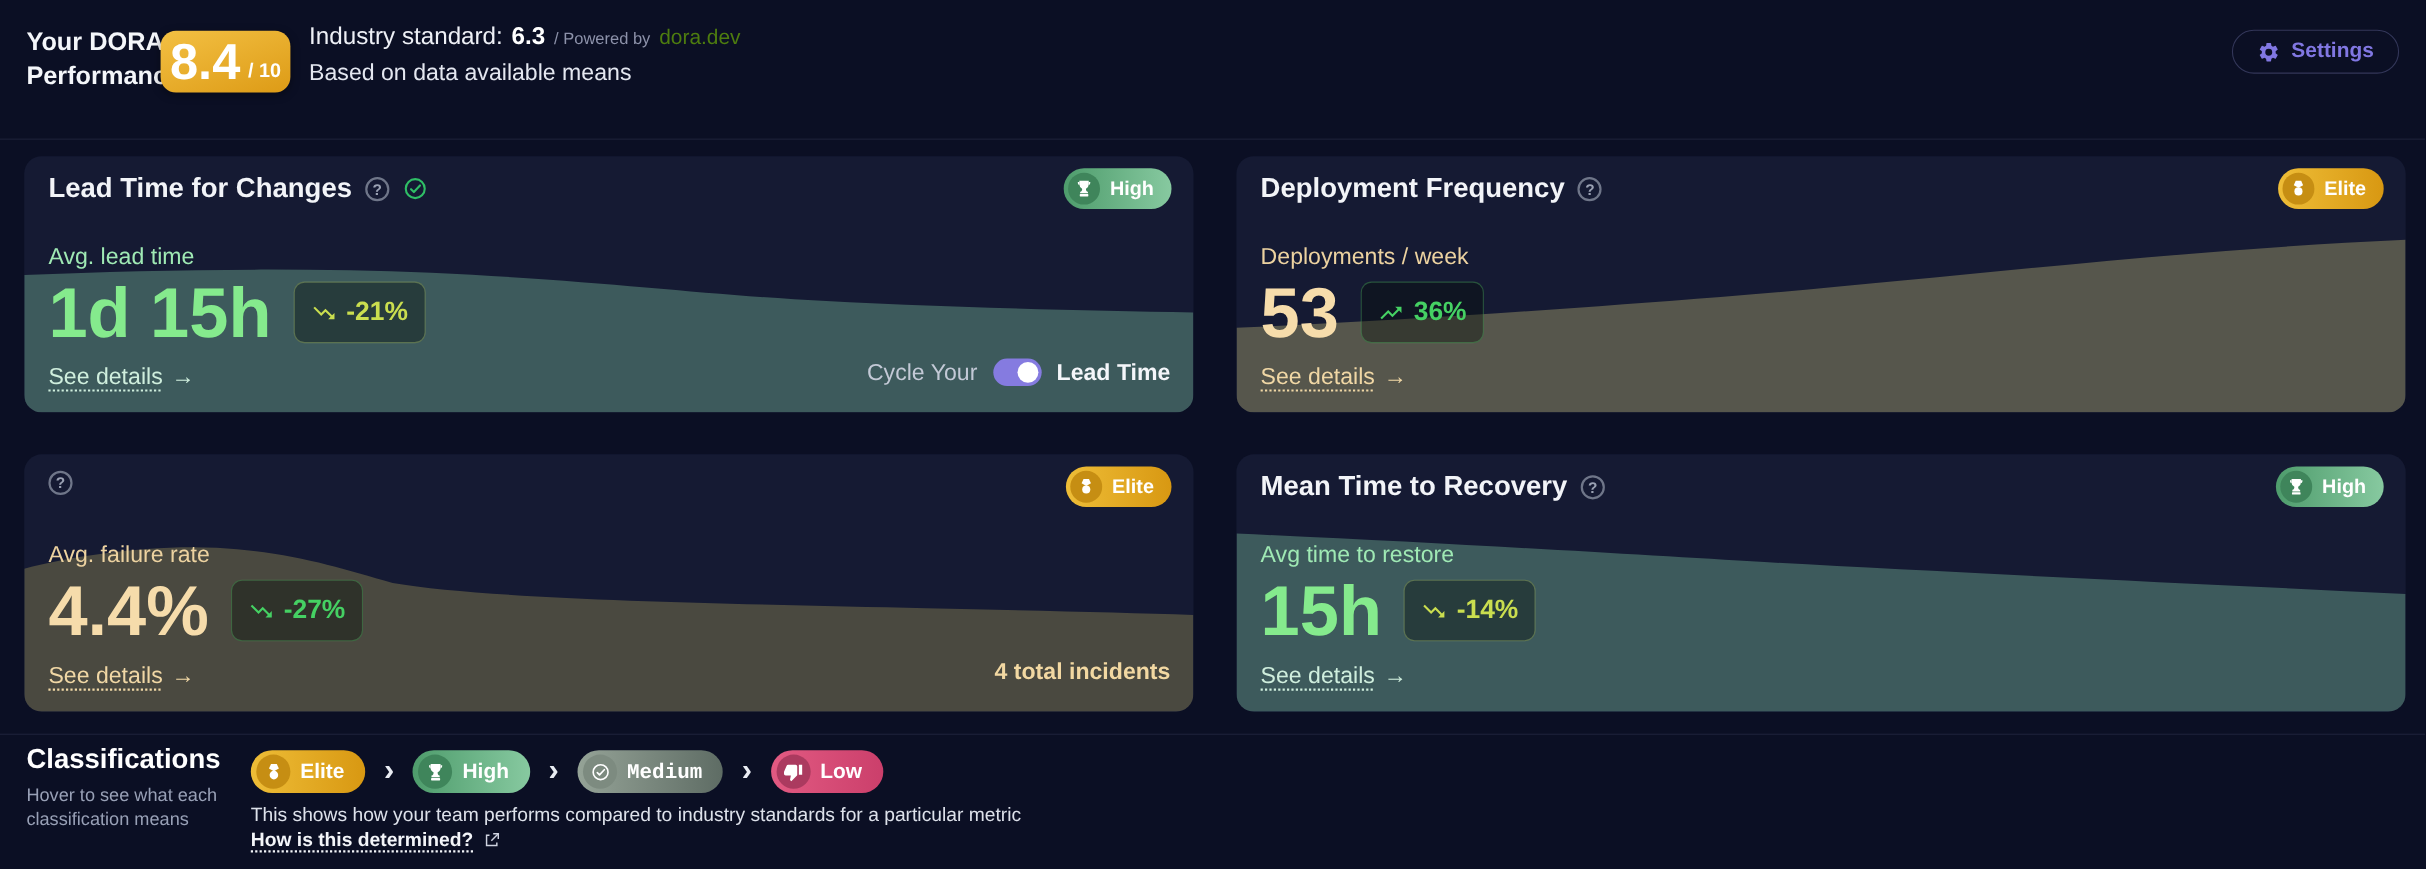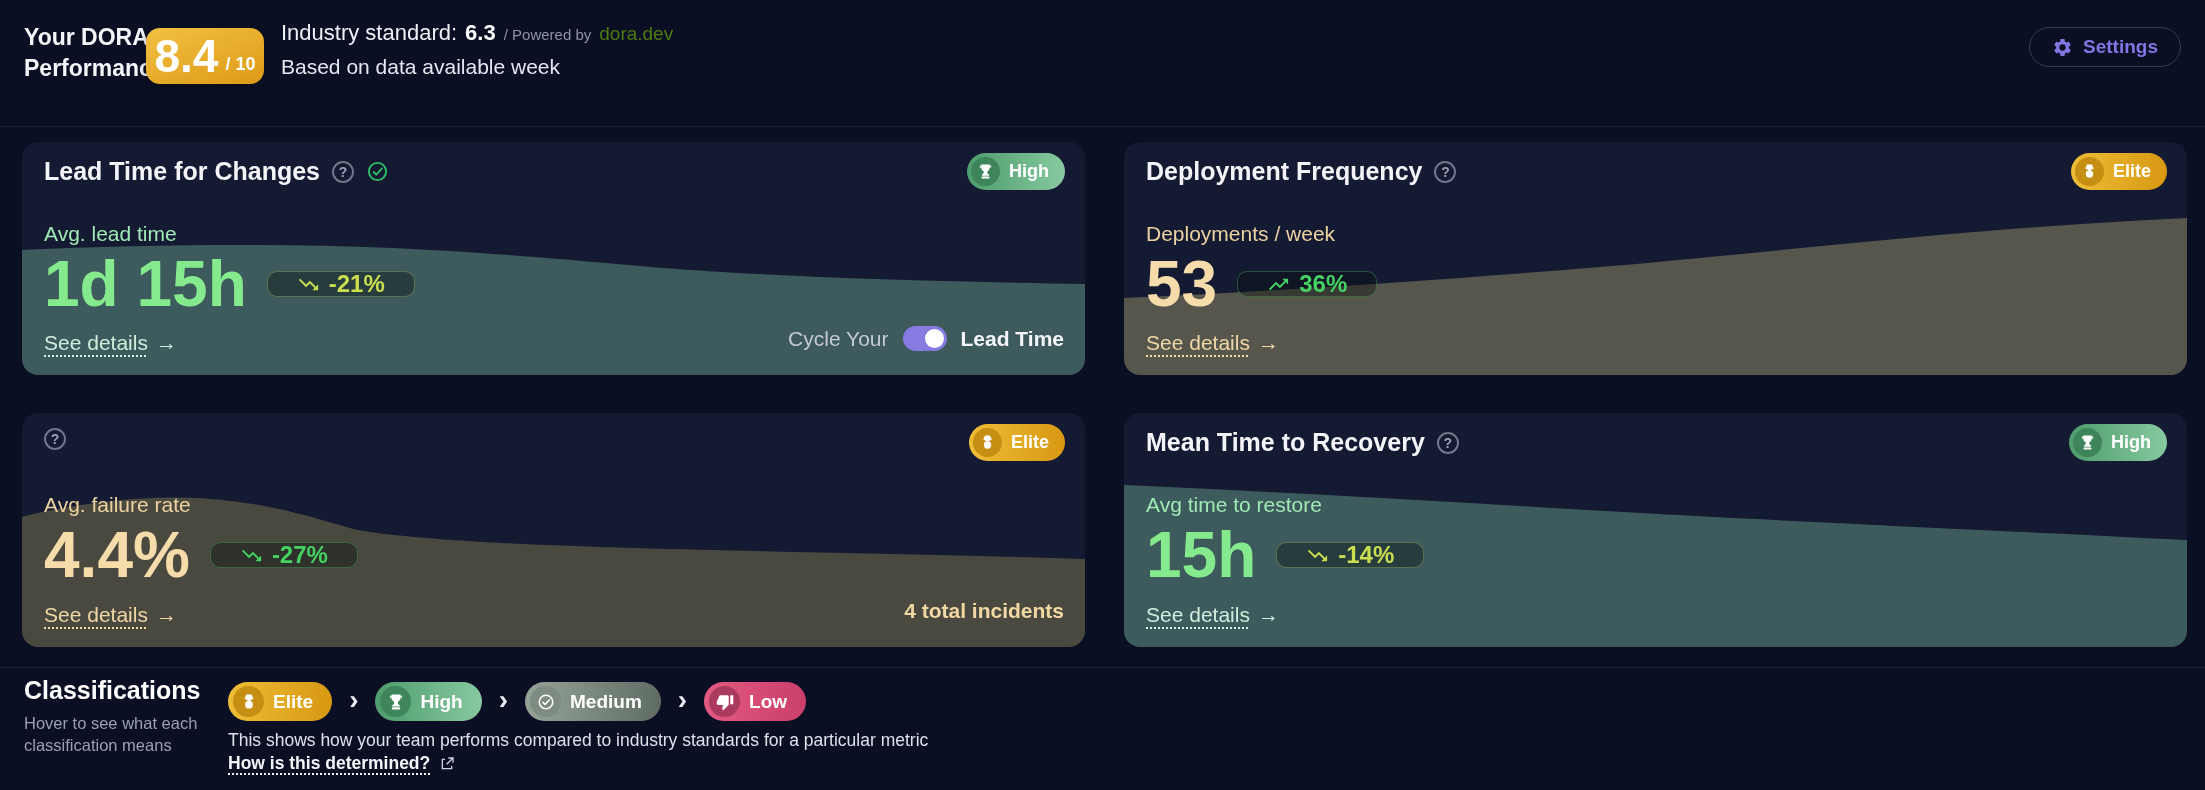--- a/index.html
+++ b/index.html
@@ -48,21 +48,21 @@
   .badge-circle { width:29px; height:29px; border-radius:50%; display:flex; align-items:center; justify-content:center; color:#fff; }
   .badge-circle svg { width:17px; height:17px; fill:#fff; }
   .badge-high  { background:linear-gradient(90deg,#4e9c6c,#87c9a0); }
   .badge-high .badge-circle { background:#3f855b; }
   .badge-elite { background:linear-gradient(90deg,#eebd37,#d89812); }
   .badge-elite .badge-circle { background:#c68e13; }
 
   .metric-label { position:absolute; left:22px; top:80px; font-size:21px; }
   .value-row { position:absolute; left:22px; top:96px; display:flex; align-items:center; gap:20px; }
   .metric-value { font-size:64px; font-weight:700; line-height:1.45; }
-  .trend-badge { display:flex; align-items:center; gap:9px; height:26px; padding:0 29px; border-radius:10px;
+  .trend-badge { display:flex; align-items:center; gap:9px; height:56px; padding:0 15px; border-radius:10px;
     background:rgba(6,12,8,0.38); font-size:24px; font-weight:700; }
   .trend-badge svg { width:23px; height:23px; fill:currentColor; }
   .trend-lime  { color:#cade4f; border:1px solid rgba(190,215,120,0.35); }
   .trend-green { color:#45d163; border:1px solid rgba(90,200,110,0.35); }
 
   .see-details { position:absolute; left:22px; bottom:20px; display:flex; align-items:center; gap:8px;
     font-size:21px; cursor:pointer; }
   .see-details .lbl { text-decoration:underline dotted; text-underline-offset:5px; text-decoration-thickness:1.5px; }
   .theme-green .metric-label { color:#9fe9b4; }
   .theme-green .metric-value { color:#85ea8d; }
@@ -80,21 +80,21 @@
   .incidents { position:absolute; right:21px; bottom:24px; color:#f2d8a2; font-size:21px; font-weight:700; }
 
   
   .class-heading { position:absolute; left:24px; top:676px; color:#ffffff; font-size:25px; font-weight:700; }
   .class-hint { position:absolute; left:24px; top:712px; color:#98a0b6; font-size:16.5px; line-height:22px; }
   .levels-row { position:absolute; left:228px; top:682px; display:flex; align-items:center; gap:17px; }
   .level-badge { height:39px; border-radius:20px; display:flex; align-items:center; gap:9px; padding:0 19px 0 5px;
     color:#ffffff; font-weight:700; font-size:19px; cursor:pointer; }
   .level-badge .badge-circle { width:31px; height:31px; }
   .level-badge .badge-circle svg { width:18px; height:18px; }
-  .badge-medium { background:linear-gradient(90deg,#95a397,#5e6c64); }
+  .badge-medium { background:linear-gradient(90deg,#95a397,#5e6c64);font-family:Liberation Mono, monospace; }
   .badge-medium .badge-circle { background:#7d8b80; }
   .badge-low { background:linear-gradient(90deg,#e25a82,#cb3f6b); }
   .badge-low .badge-circle { background:#ab3a5f; }
   .level-chevron { color:#e9ecf3; font-size:28px; font-weight:700; line-height:1; padding-bottom:4px; }
   .class-desc { position:absolute; left:228px; top:730px; color:#dde1ea; font-size:17.5px; }
   .determined-link { position:absolute; left:228px; top:753px; display:flex; align-items:center; gap:9px; cursor:pointer;
     color:#f3f5f9; font-size:17.5px; font-weight:700; }
   .determined-link .lbl { text-decoration:underline dotted; text-underline-offset:4px; text-decoration-thickness:1.5px;text-align:right; }
   .determined-link svg { width:16px; height:16px; stroke:#cfd3e0; stroke-width:2; fill:none; }
 
@@ -146,21 +146,21 @@
     <span class="score-main">8.4</span>
     <span class="score-max">/ 10</span>
   </div>
   <div class="industry">
     <div class="industry-line1">
       <span class="industry-label">Industry standard:</span>
       <span class="industry-value">6.3</span>
       <span class="powered">/ Powered by</span>
       <span class="powered-link">dora.dev</span>
     </div>
-    <div class="data-note">Based on data available week</div>
+    <div class="data-note">Based on data available means</div>
   </div>
   <button class="settings-btn">
     <svg>
         <use href="#i-gear"></use>
       </svg>
     <span>Settings</span>
   </button>
   <div class="divider" style="top:126px"></div>
 
   <div class="card card-1 theme-green">

